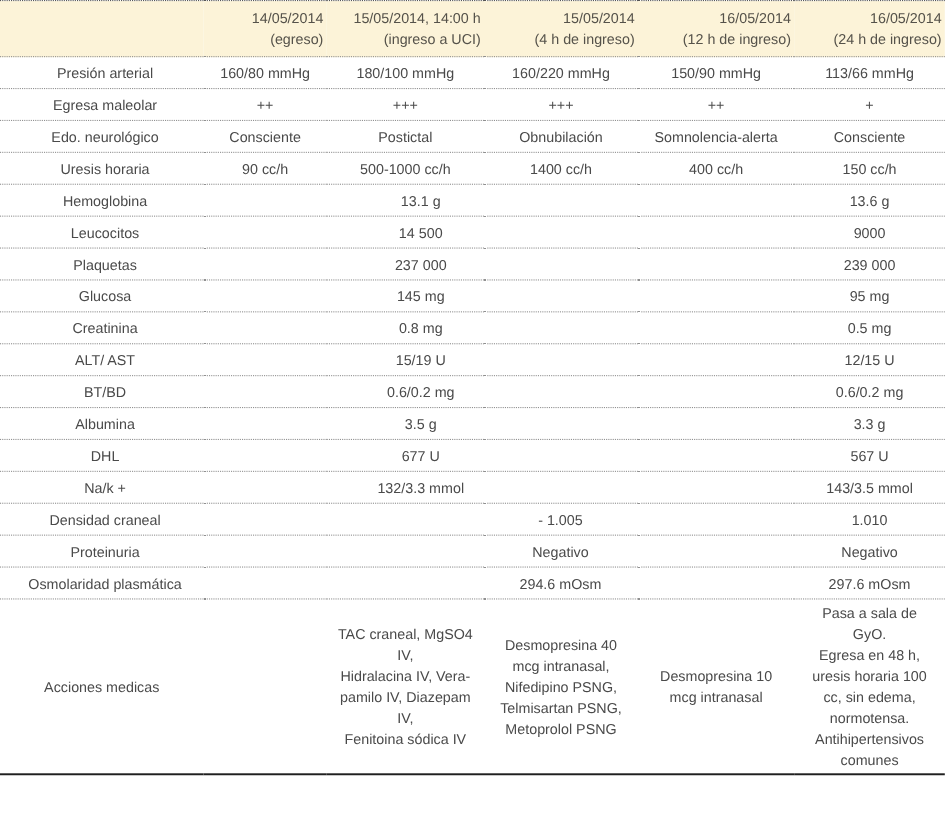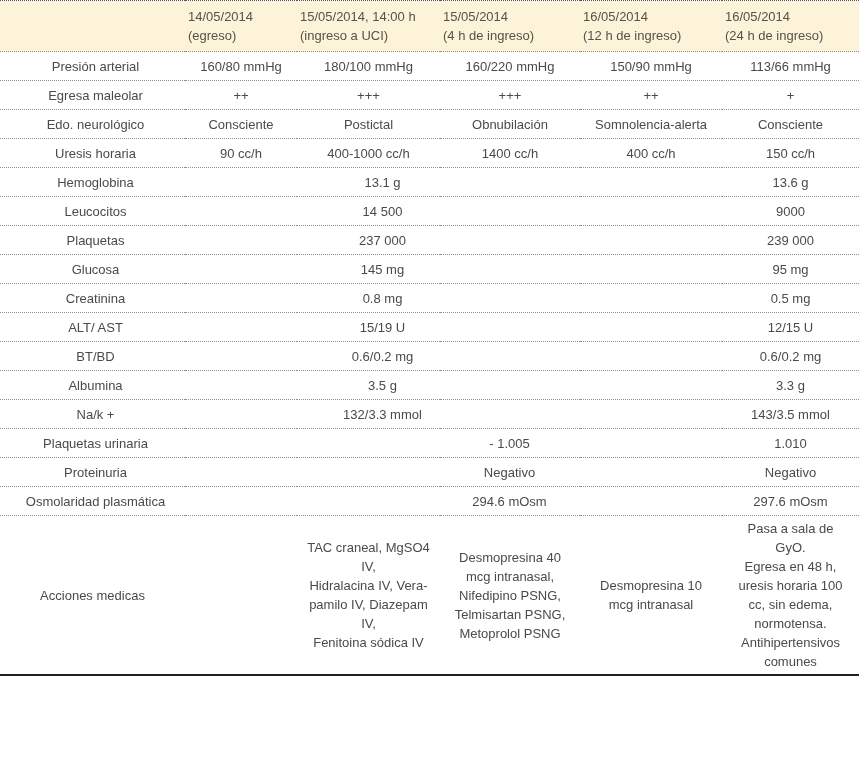--- a/index.html
+++ b/index.html
@@ -18,21 +18,21 @@
     table-layout:fixed;
     font-size:13px;
     color:var(--body-text);
     border-top:1px dotted var(--top-line);
     border-bottom:2px solid var(--bottom-line);
   }
   thead th{
     background:var(--header-bg);
     color:var(--header-text);
     font-weight:normal;
-    text-align:left;
+    text-align:right;
     vertical-align:middle;
     padding:6px 3px;
     line-height:19px;
     white-space:pre-line;
     border-bottom:1px dotted var(--dot-line);
   }
   tbody td{
     border-bottom:1px dotted var(--dot-line);
     height:28px;
     padding:0 4px;
@@ -100,21 +100,21 @@
         <td class="label">Edo. neurológico</td>
         <td>Consciente</td>
         <td>Postictal</td>
         <td>Obnubilación</td>
         <td>Somnolencia-alerta</td>
         <td>Consciente</td>
       </tr>
       <tr>
         <td class="label">Uresis horaria</td>
         <td>90 cc/h</td>
-        <td>400-1000 cc/h</td>
+        <td>500-1000 cc/h</td>
         <td>1400 cc/h</td>
         <td>400 cc/h</td>
         <td>150 cc/h</td>
       </tr>
       <tr>
         <td class="label">Hemoglobina</td>
         <td colspan="3">13.1 g</td>
         <td></td>
         <td>13.6 g</td>
       </tr>
@@ -154,27 +154,33 @@
         <td></td>
         <td>0.6/0.2 mg</td>
       </tr>
       <tr>
         <td class="label">Albumina</td>
         <td colspan="3">3.5 g</td>
         <td></td>
         <td>3.3 g</td>
       </tr>
       <tr>
+        <td class="label">DHL</td>
+        <td colspan="3">677 U</td>
+        <td></td>
+        <td>567 U</td>
+      </tr>
+      <tr>
         <td class="label">Na/k +</td>
         <td colspan="3">132/3.3 mmol</td>
         <td></td>
         <td>143/3.5 mmol</td>
       </tr>
       <tr>
-        <td class="label">Plaquetas urinaria</td>
+        <td class="label">Densidad craneal</td>
         <td></td>
         <td colspan="3">- 1.005</td>
         <td>1.010</td>
       </tr>
       <tr>
         <td class="label">Proteinuria</td>
         <td></td>
         <td colspan="3">Negativo</td>
         <td>Negativo</td>
       </tr>

